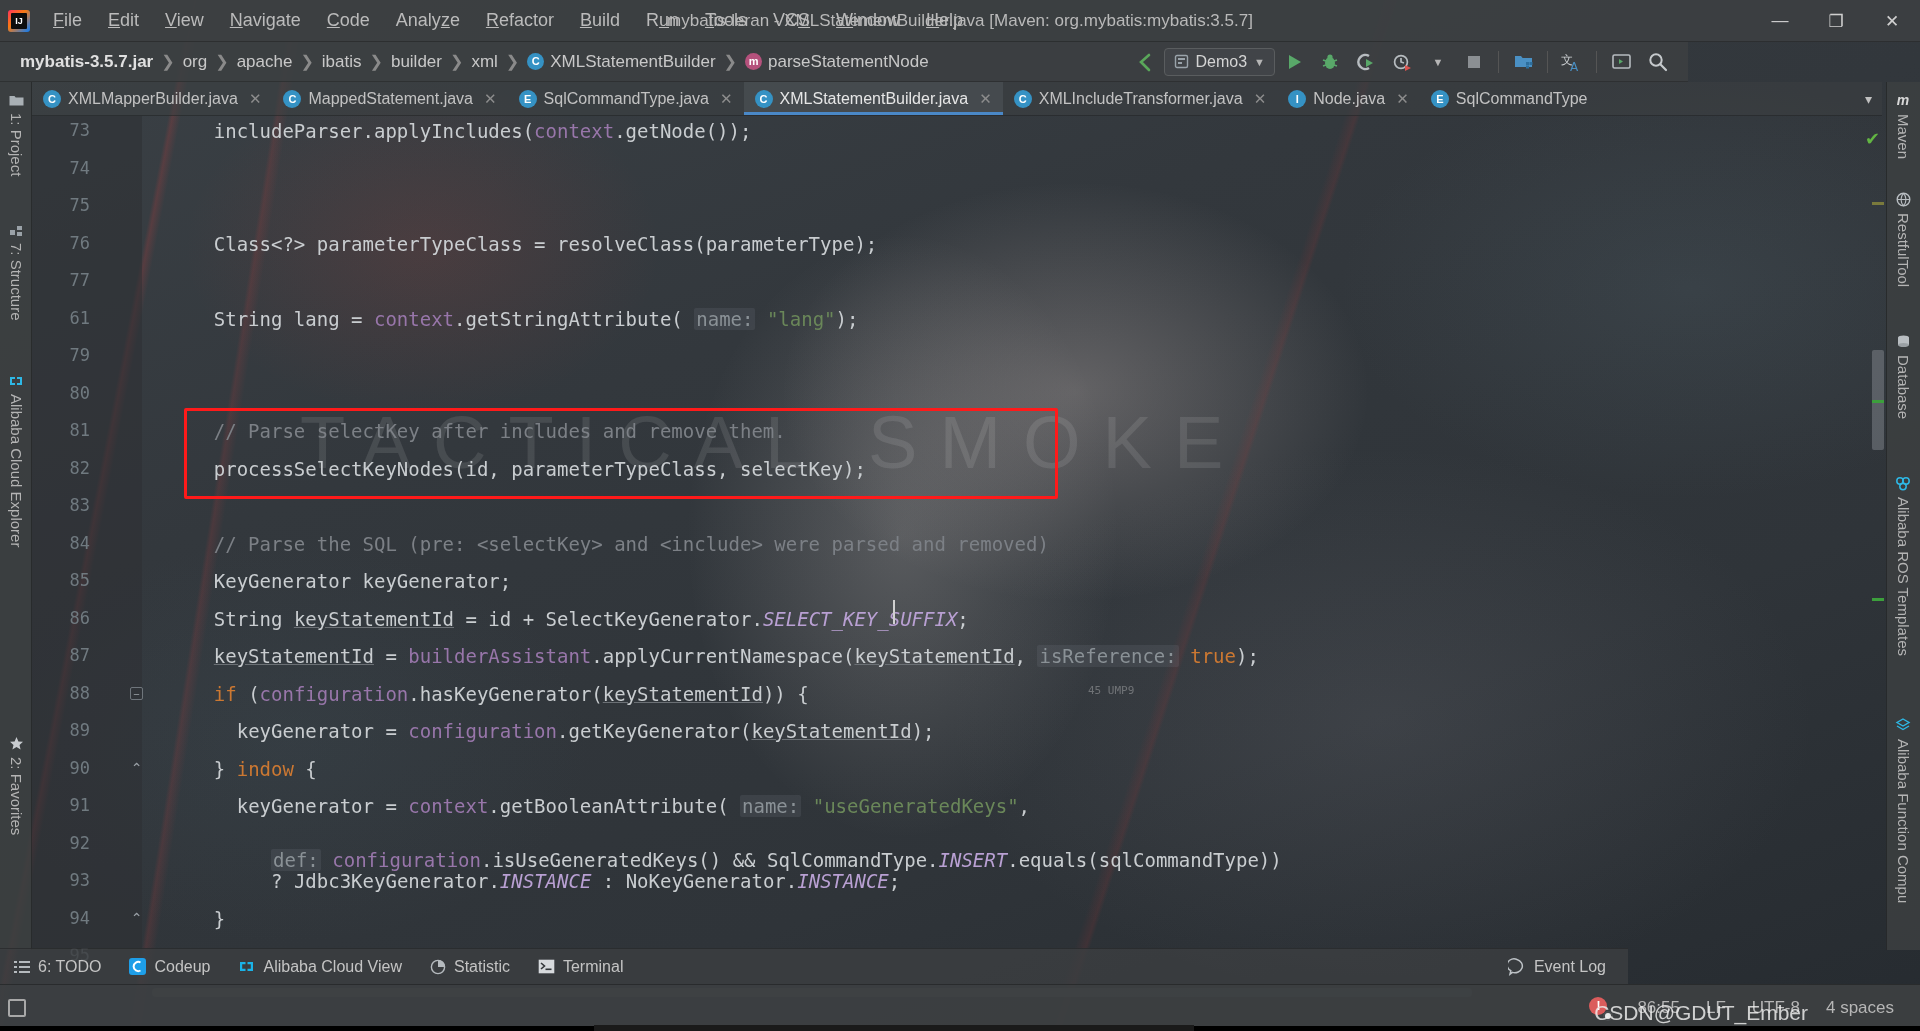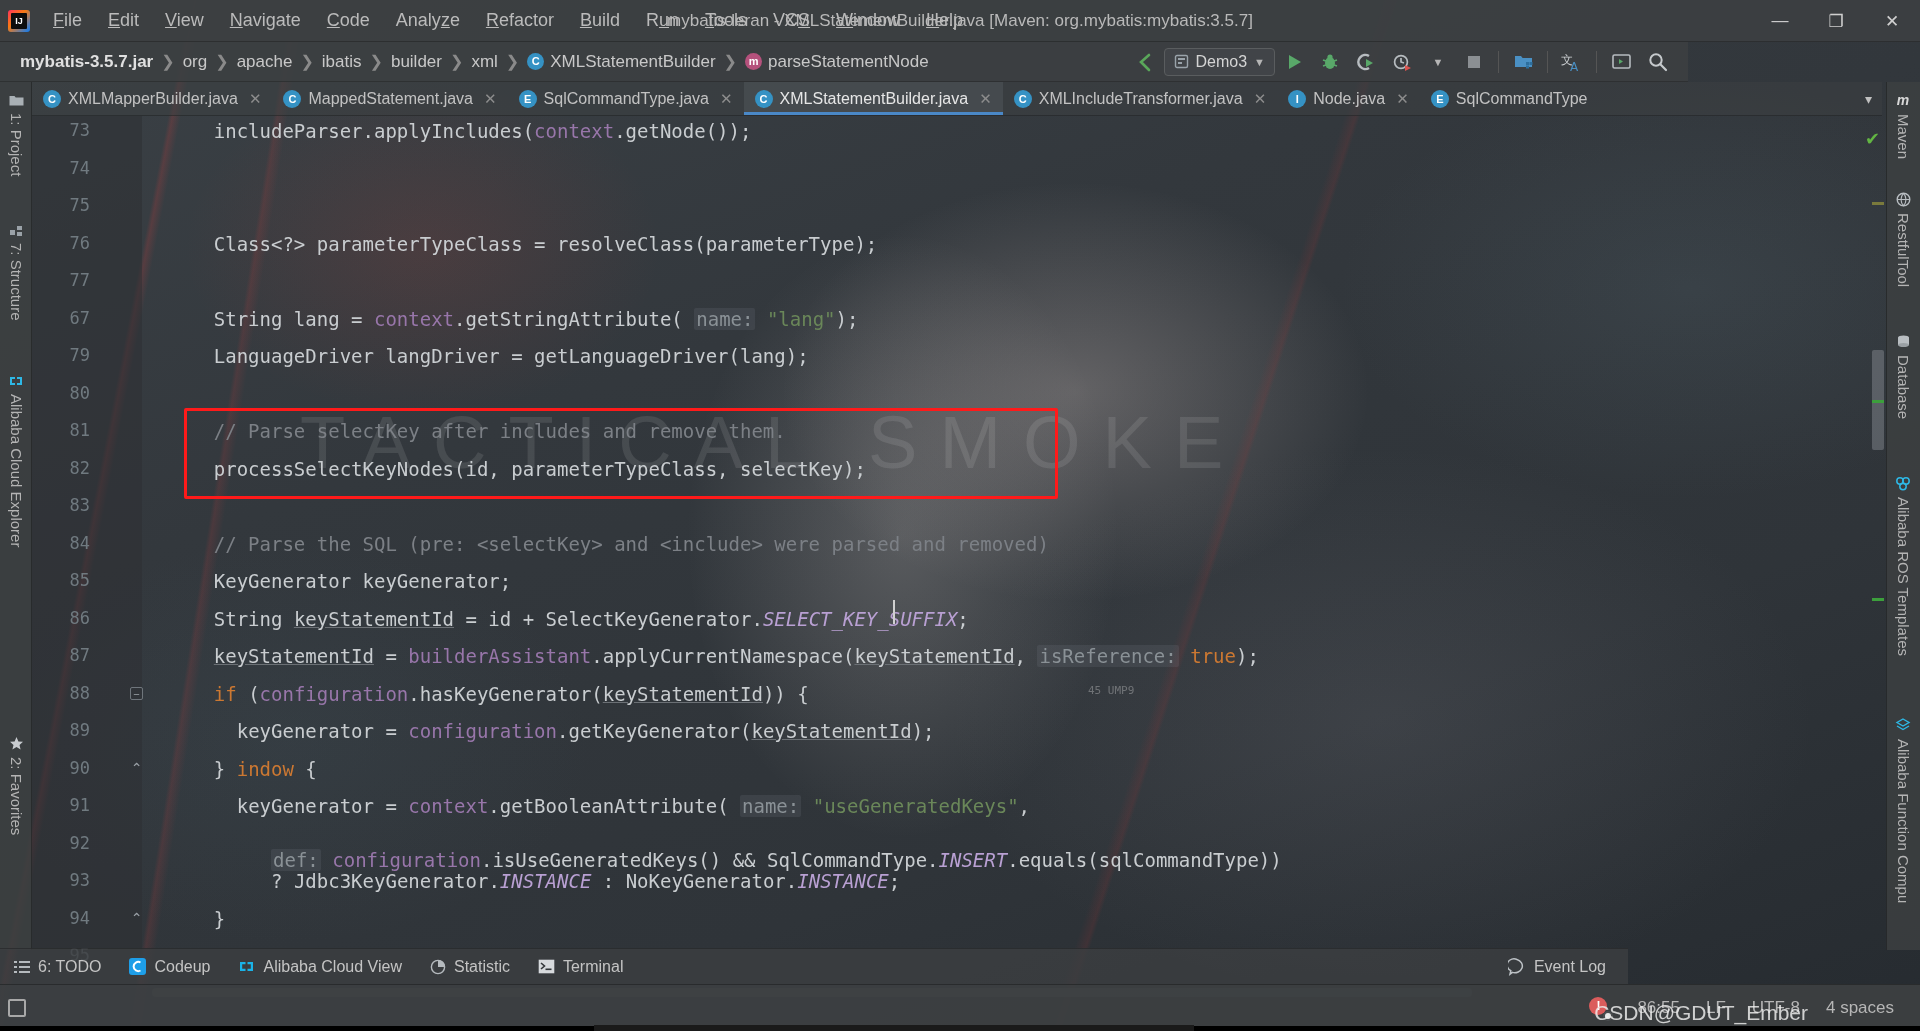--- a/index.html
+++ b/index.html
@@ -542,21 +542,21 @@
     <span>Alibaba Function Compu</span>
   </div>
 </div>
 
 <div class="gutter">
     <div class="gutter-line" style="top: 4px;">73</div>
     <div class="gutter-line" style="top: 41.5px;">74</div>
     <div class="gutter-line" style="top: 79px;">75</div>
     <div class="gutter-line" style="top: 116.5px;">76</div>
     <div class="gutter-line" style="top: 154px;">77</div>
-    <div class="gutter-line" style="top: 191.5px;">67</div>
+    <div class="gutter-line" style="top: 191.5px;">61</div>
     <div class="gutter-line" style="top: 229px;">79</div>
     <div class="gutter-line" style="top: 266.5px;">80</div>
     <div class="gutter-line" style="top: 304px;">81</div>
     <div class="gutter-line" style="top: 341.5px;">82</div>
     <div class="gutter-line" style="top: 379px;">83</div>
     <div class="gutter-line" style="top: 416.5px;">84</div>
     <div class="gutter-line" style="top: 454px;">85</div>
     <div class="gutter-line" style="top: 491.5px;">86</div>
     <div class="gutter-line" style="top: 529px;">87</div>
     <div class="gutter-line" style="top: 566.5px;">88</div>
@@ -570,21 +570,20 @@
     <div class="gutter-line" style="top: 791.5px;">94</div>
     <div class="fold plain" style="top: 795.5px;">⌃</div>
     <div class="gutter-line" style="top: 829px;">95</div>
   </div>
 
 <div class="editor">
   <div class="code-line" style="left:946px; top:568px; color:rgba(220,220,220,0.35); font-size:11px;">45 UMP9</div>
 <div class="code-line" style="top: 4px; left: 71.8px;"><span>includeParser.applyIncludes(</span><span class="fld">context</span><span>.getNode());</span></div>
     <div class="code-line" style="top: 116.5px; left: 71.8px;"><span>Class&lt;?&gt; parameterTypeClass = resolveClass(parameterType);</span></div>
     <div class="code-line" style="top: 191.5px; left: 71.8px;"><span>String lang = </span><span class="fld">context</span><span>.getStringAttribute( </span><span class="hint">name:</span><span> </span><span class="str">"lang"</span><span>);</span></div>
-    <div class="code-line" style="top: 229px; left: 71.8px;"><span>LanguageDriver langDriver = getLanguageDriver(lang);</span></div>
     <div class="code-line" style="top: 304px; left: 71.8px;"><span class="cmt">// Parse selectKey after includes and remove them.</span></div>
     <div class="code-line" style="top: 341.5px; left: 71.8px;"><span>processSelectKeyNodes(id, parameterTypeClass, selectKey);</span></div>
     <div class="code-line" style="top: 416.5px; left: 71.8px;"><span class="cmt">// Parse the SQL (pre: &lt;selectKey&gt; and &lt;include&gt; were parsed and removed)</span></div>
     <div class="code-line" style="top: 454px; left: 71.8px;"><span>KeyGenerator keyGenerator;</span></div>
     <div class="code-line" style="top: 491.5px; left: 71.8px;"><span>String </span><span class="ul">keyStatementId</span><span> = id + SelectKeyGenerator.</span><span class="stat">SELECT_KEY_SUFFIX</span><span>;</span></div>
     <div class="code-line" style="top: 529px; left: 71.8px;"><span class="ul">keyStatementId</span><span> = </span><span class="fld">builderAssistant</span><span>.applyCurrentNamespace(</span><span class="ul">keyStatementId</span><span>, </span><span class="hint">isReference:</span><span> </span><span class="kw">true</span><span>);</span></div>
     <div class="code-line" style="top: 566.5px; left: 71.8px;"><span class="kw">if </span><span>(</span><span class="fld">configuration</span><span>.hasKeyGenerator(</span><span class="ul">keyStatementId</span><span>)) {</span></div>
     <div class="code-line" style="top: 604px; left: 94.7px;"><span>keyGenerator = </span><span class="fld">configuration</span><span>.getKeyGenerator(</span><span class="ul">keyStatementId</span><span>);</span></div>
     <div class="code-line" style="top: 641.5px; left: 71.8px;"><span>} </span><span class="kw">indow</span><span> {</span></div>
     <div class="code-line" style="top: 679px; left: 94.7px;"><span>keyGenerator = </span><span class="fld">context</span><span>.getBooleanAttribute( </span><span class="hint">name:</span><span> </span><span class="str">"useGeneratedKeys"</span><span>,</span></div>

